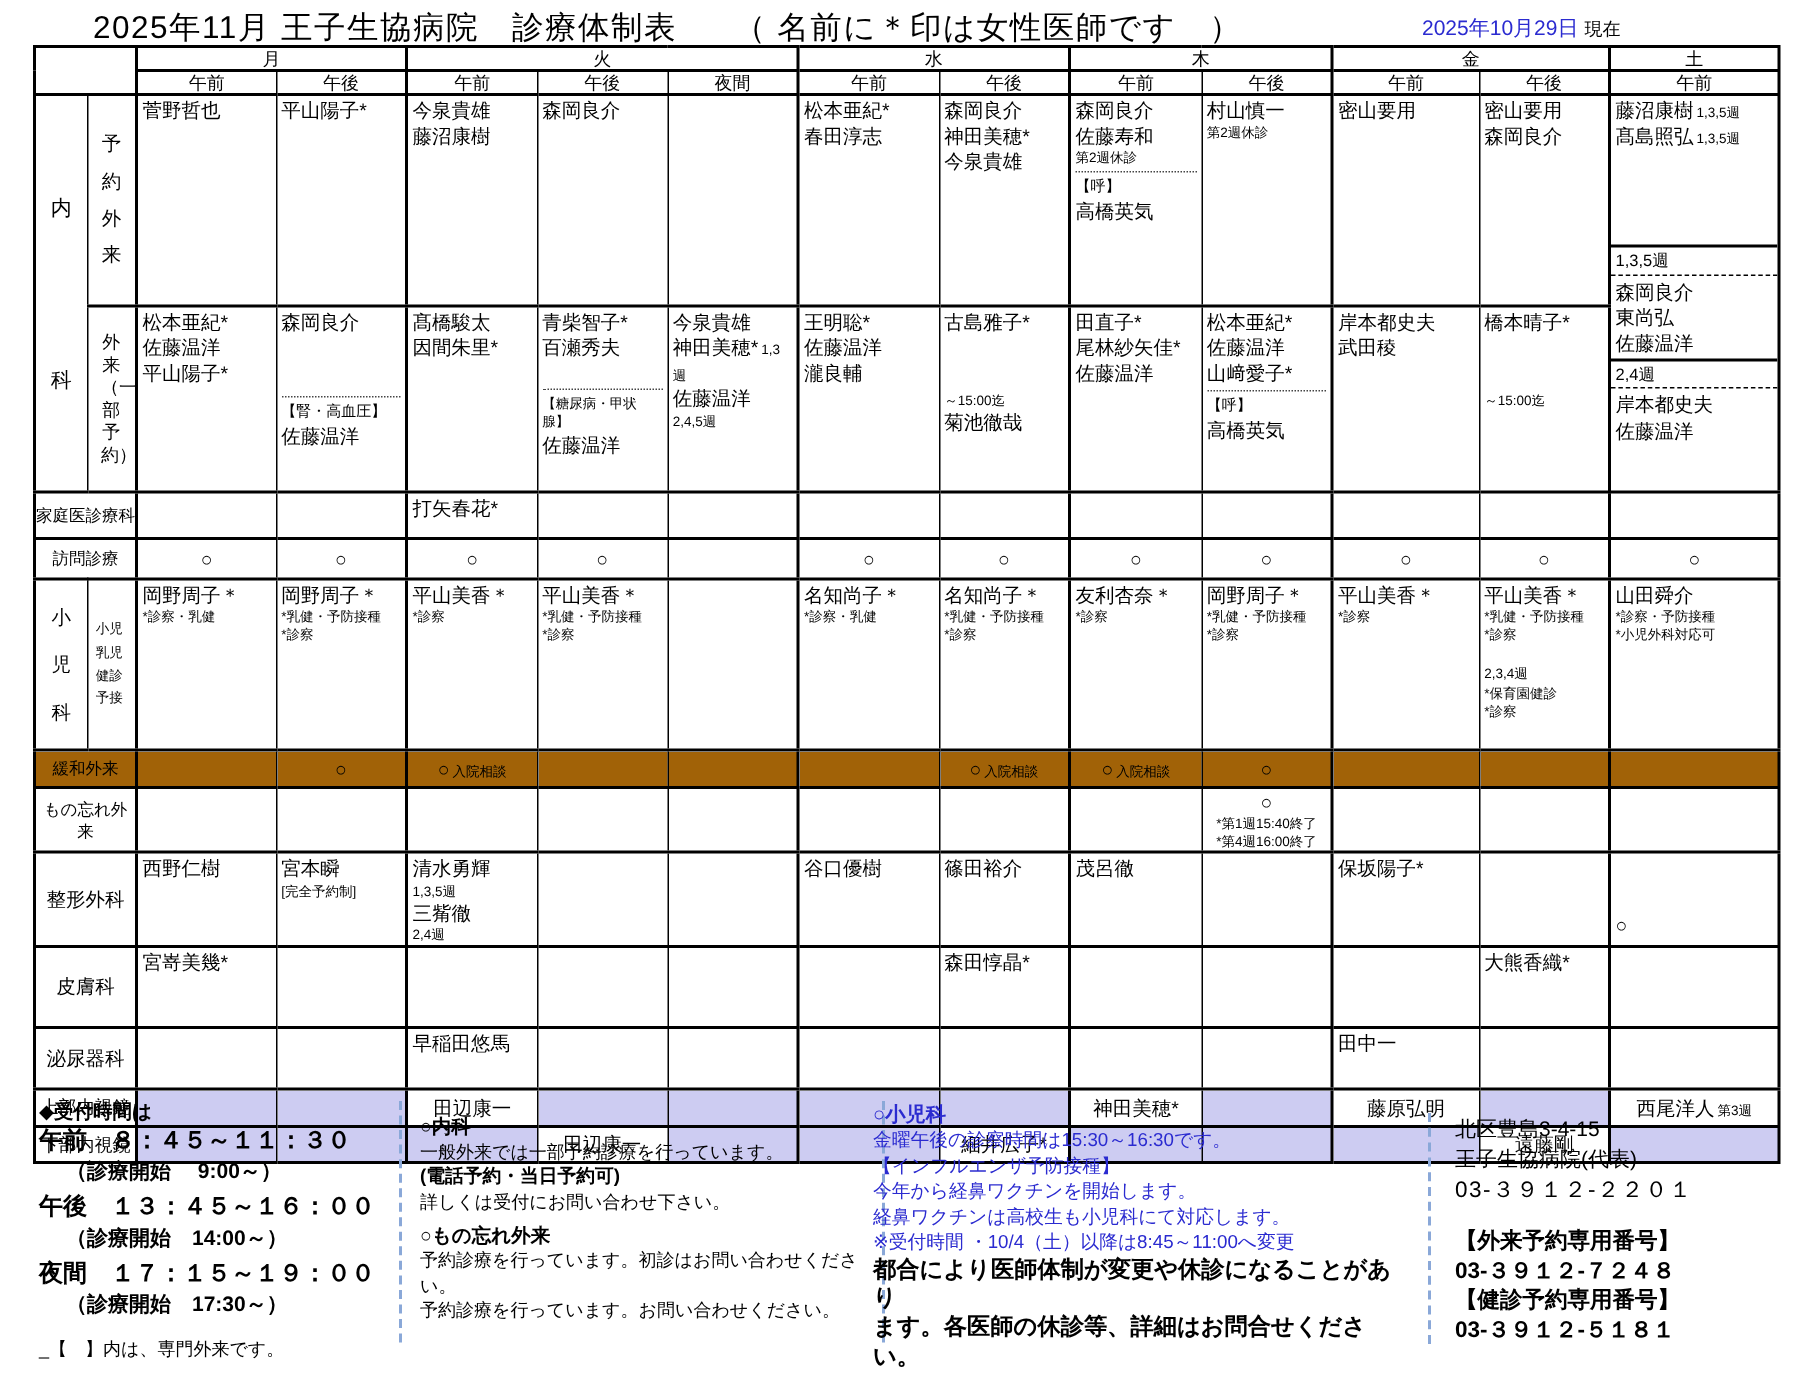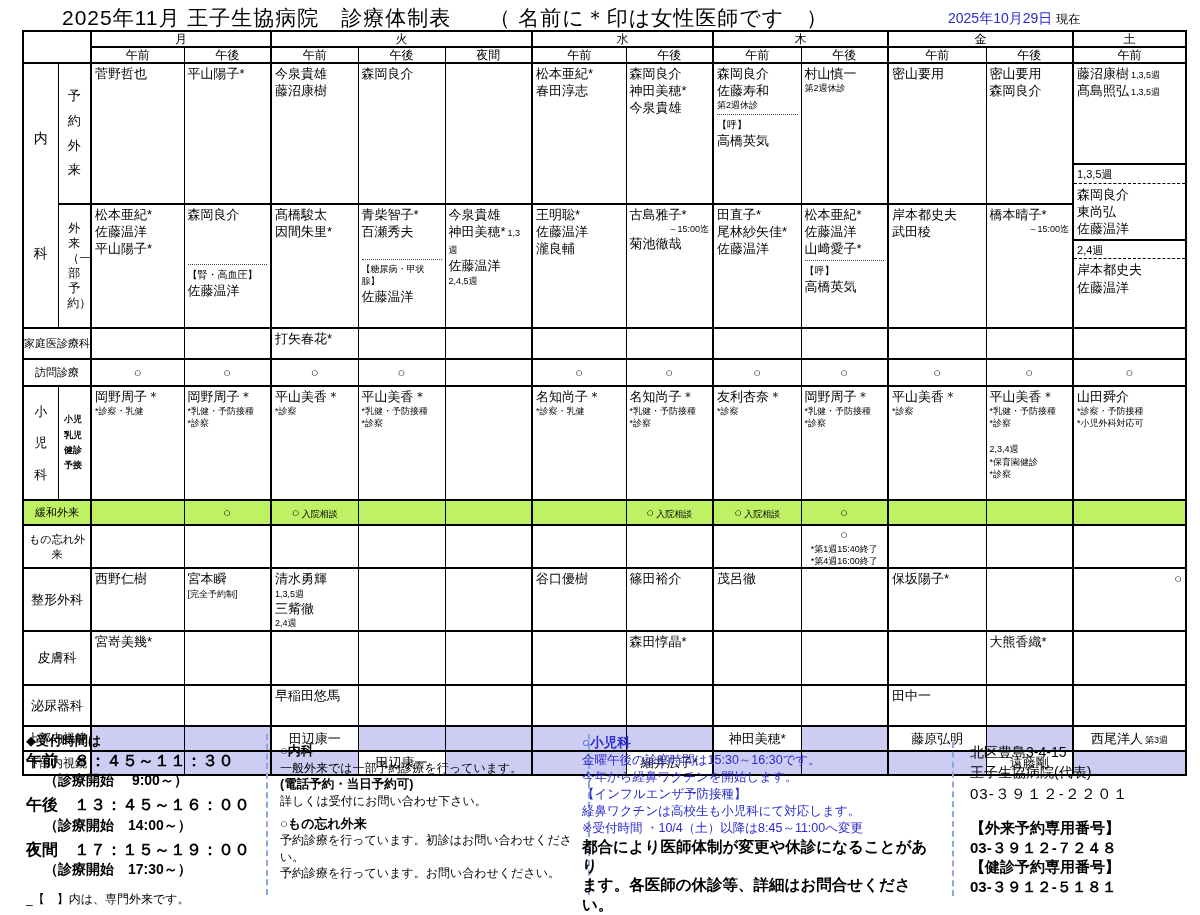--- a/index.html
+++ b/index.html
@@ -17,47 +17,47 @@
   td{border:1px solid #000;border-top:2px solid #000;border-bottom:2px solid #000;
      vertical-align:top;padding:1px 3px;overflow:hidden;}
   td.db{border-left:2px solid #000;}
   .hdr td{text-align:center;font-size:12px;padding:0;height:14px;line-height:13px;vertical-align:middle;}
   
   .r-yoyaku td{height:137px;}
   .r-gairai td{height:120px;}
   .r-kateii td{height:27px;}
   .r-houmon td{height:25px;text-align:center;vertical-align:middle;padding:0;}
   .r-shonika td{height:110px;}
-  .r-kanwa td{height:23px;background:#bef264;text-align:center;vertical-align:middle;padding:0;}
+  .r-kanwa td{height:23px;background:#a16207;text-align:center;vertical-align:middle;padding:0;}
   .r-mono td{height:35px;}
   .r-mono td.cell{text-align:center;vertical-align:middle;padding:0;}
   .r-seikei td{height:55px;}
   .r-hifuka td{height:50px;}
   .r-hinyou td{height:37px;}
   .r-joubu td{height:23px;}
   .r-kabu td{height:22px;}
   .r-endo td.cell{background:#cdccf2;text-align:center;vertical-align:middle;padding:0;}
   .r-endo td.cell.filled{background:#fff;}
   
   .lbl{text-align:center;vertical-align:middle;padding:0;font-size:13px;}
   .vlab{width:1.15em;margin:0 auto;word-break:break-all;text-align:center;font-size:13px;line-height:1.2;}
   .dept-naika .vlab{font-size:14px;line-height:8.2;}
   .sub-yoyaku .vlab{line-height:1.9;}
   .sub-gairai .vlab{font-size:12px;line-height:1.25;}
   .dept-shoni .vlab{line-height:2.4;}
-  .sub-shoni{font-size:9px;font-weight:bold;}
+  .sub-shoni{font-size:9px;}
   .sub-shoni .wrap2{width:2.3em;margin:0 auto;word-break:break-all;line-height:1.7;text-align:left;}
   .f11{font-size:11px;} .f12{font-size:12px;text-align:center;} .f13{font-size:13px;border-radius:12px;}
   
   .ln{font-size:13px;line-height:1.32;}
   .ln .sfx{font-size:9px;margin-left:2px;}
   .small{font-size:9px;line-height:1.35;}
   .med{font-size:11px;line-height:1.3;}
   .tag{font-size:10px;line-height:1.35;}
-  .ctr{text-align:right;}
+  .ctr{text-align:left;margin-top:38px;}
   .hrD{border-top:1.5px dotted #444;margin:3px 0;}
   .sep{border-top:2px solid #000;margin:2px -3px;}
   .dsh{border-top:1.5px dashed #000;margin:1px -3px 2px;}
   .circ .ln{font-size:13px;}
   
   .noteblk{position:absolute;font-size:12px;line-height:1.35;}
   #reception{left:26px;top:732px;width:230px;}
   #reception .h{font-weight:bold;font-size:13px;}
   #reception .big{font-weight:bold;font-size:16px;white-space:nowrap;}
   #reception .st{font-weight:bold;font-size:14px;padding-left:18px;white-space:nowrap;margin-bottom:4px;}
@@ -560,22 +560,22 @@
   <div class="bb">(電話予約・当日予約可)</div>
   <div class="b">詳しくは受付にお問い合わせ下さい。</div>
   <div class="h">○もの忘れ外来</div>
   <div class="b">予約診療を行っています。初診はお問い合わせください。</div>
   <div class="b">予約診療を行っています。お問い合わせください。</div>
 </div>
 
 <div id="pediatrics" class="noteblk">
   <div class="h">○小児科</div>
   <div class="b">金曜午後の診察時間は15:30～16:30です。</div>
+  <div class="b">【インフルエンザ予防接種】</div>
   <div class="b">今年から経鼻ワクチンを開始します。</div>
-  <div class="b">【インフルエンザ予防接種】</div>
   <div class="b">経鼻ワクチンは高校生も小児科にて対応します。</div>
   <div class="b">※受付時間 ・10/4（土）以降は8:45～11:00へ変更</div>
   <div class="warn">都合により医師体制が変更や休診になることがあり</div>
   <div class="warn">ます。各医師の休診等、詳細はお問合せください。</div>
 </div>
 
 <div id="contact" class="noteblk">
   <div>北区豊島3-4-15</div>
   <div>王子生協病院(代表)</div>
   <div class="tel">03-３９１２-２２０１</div>

